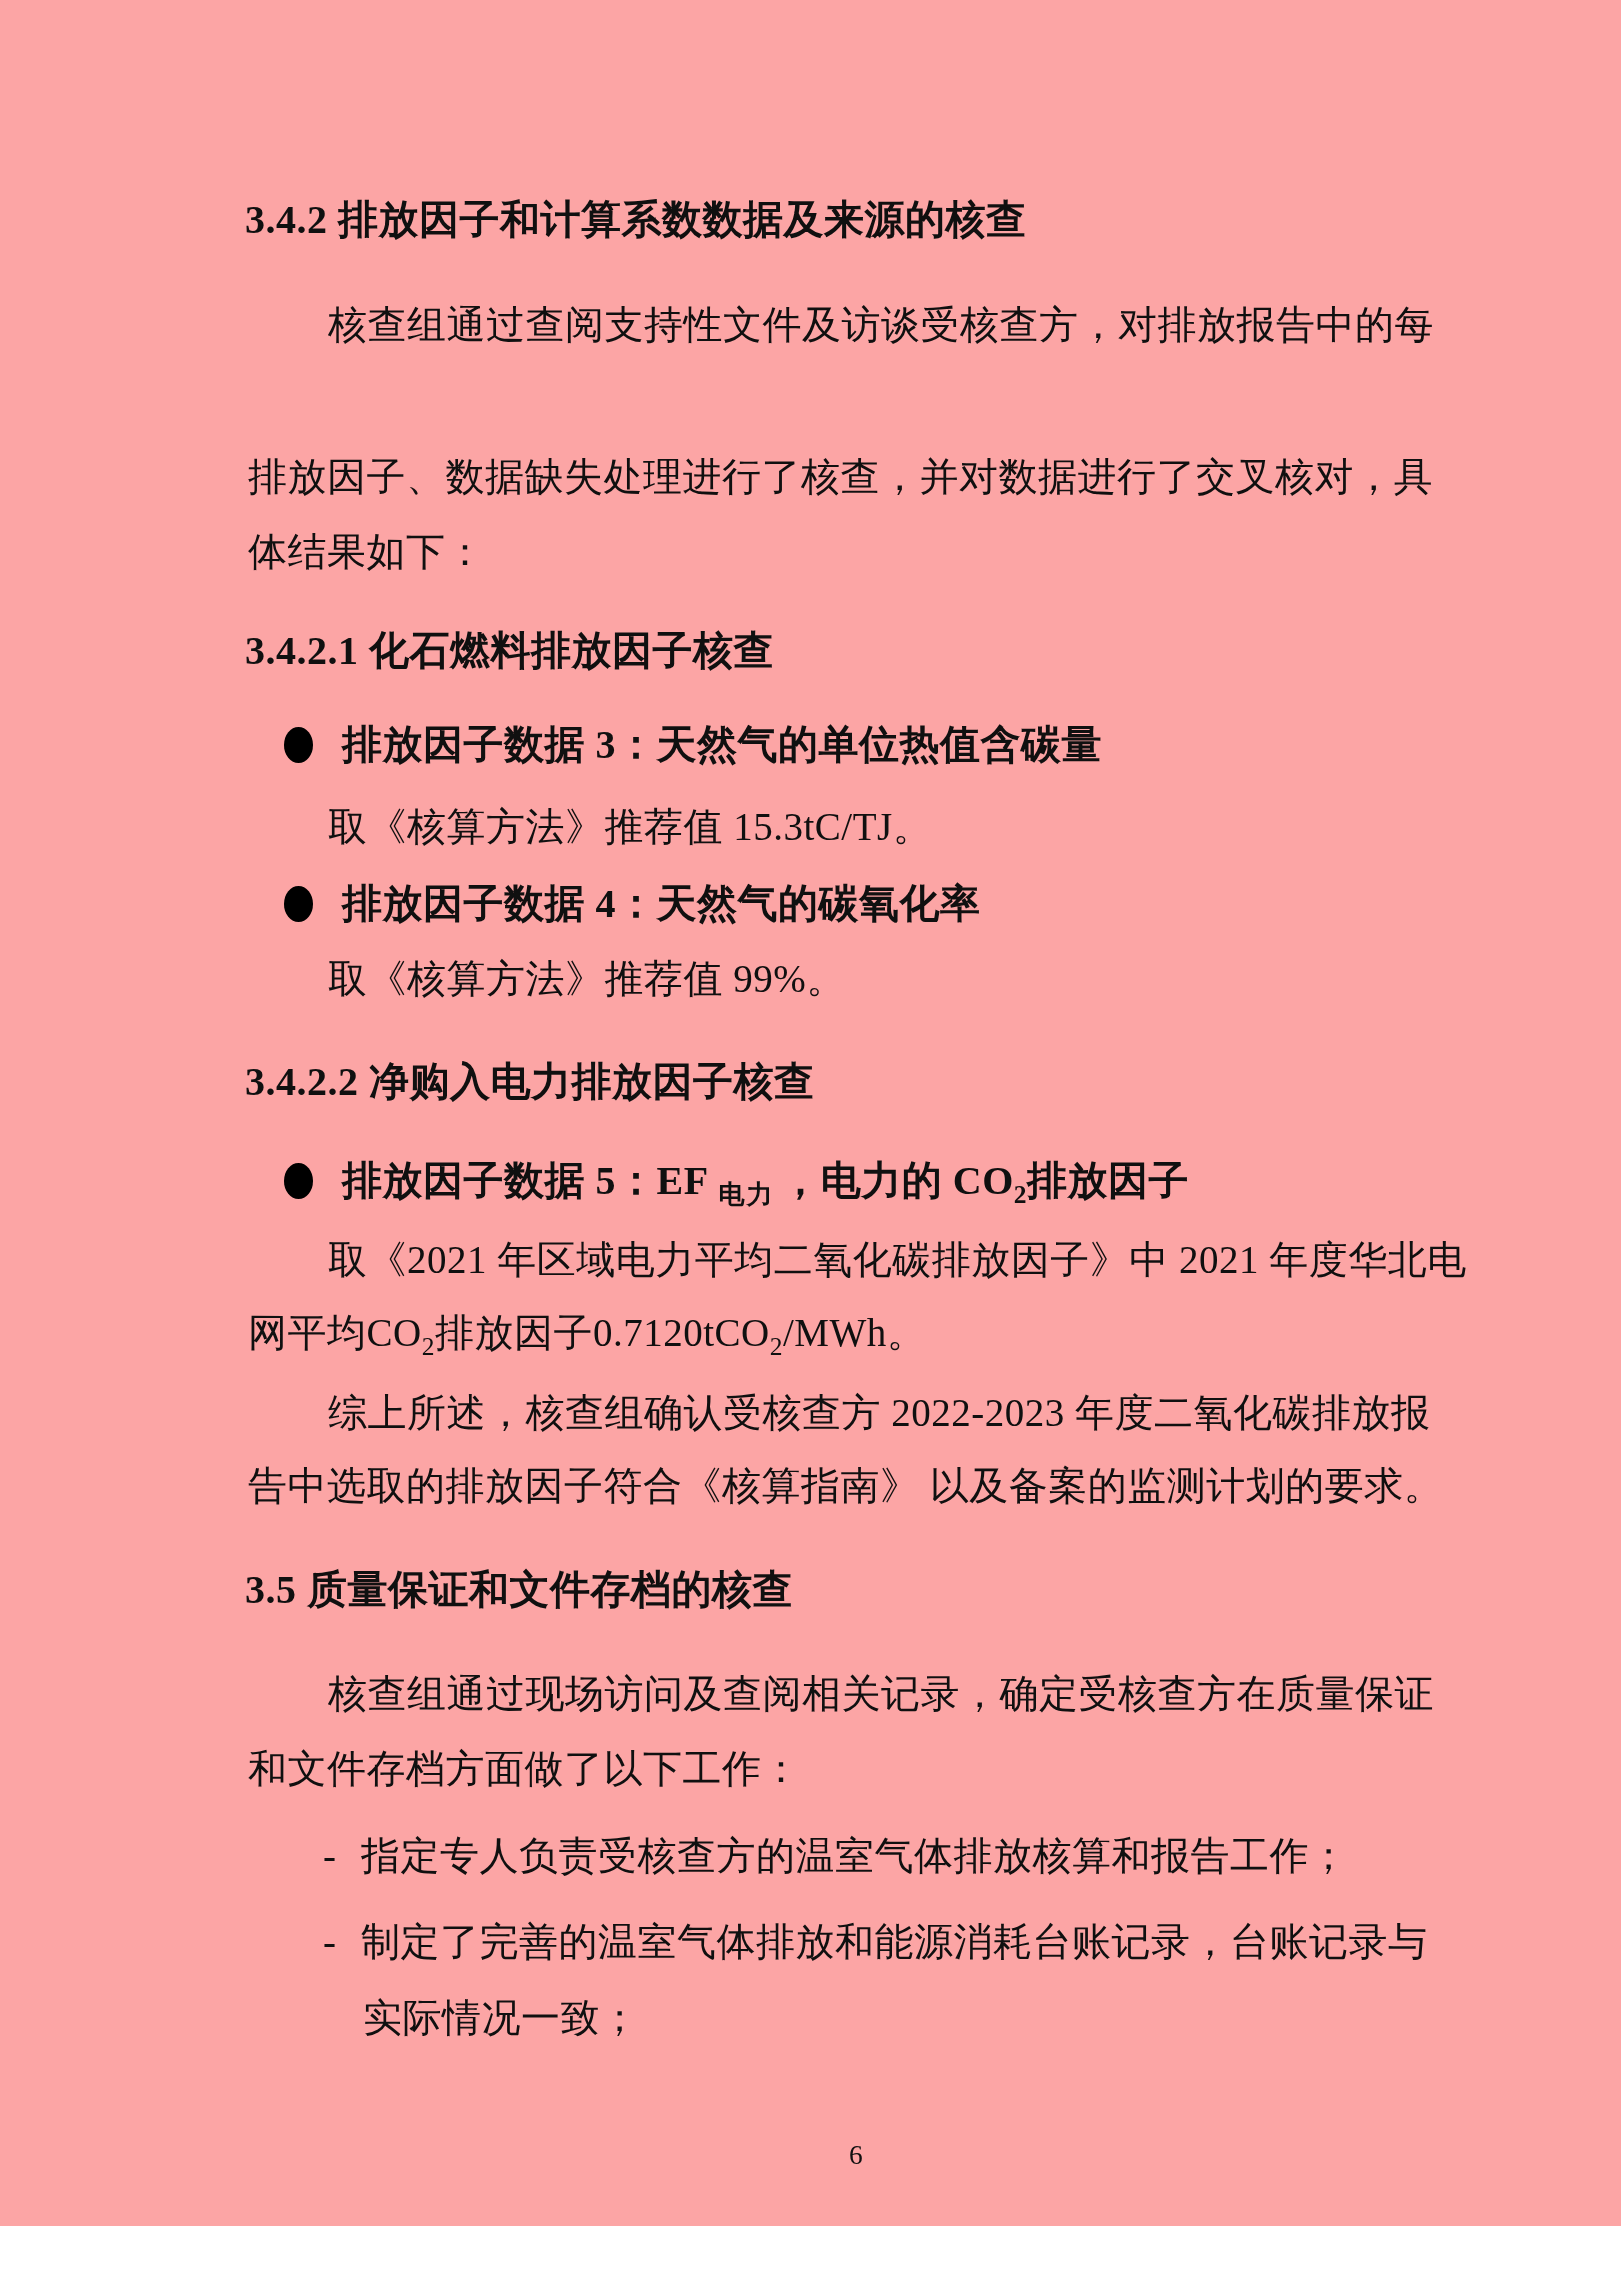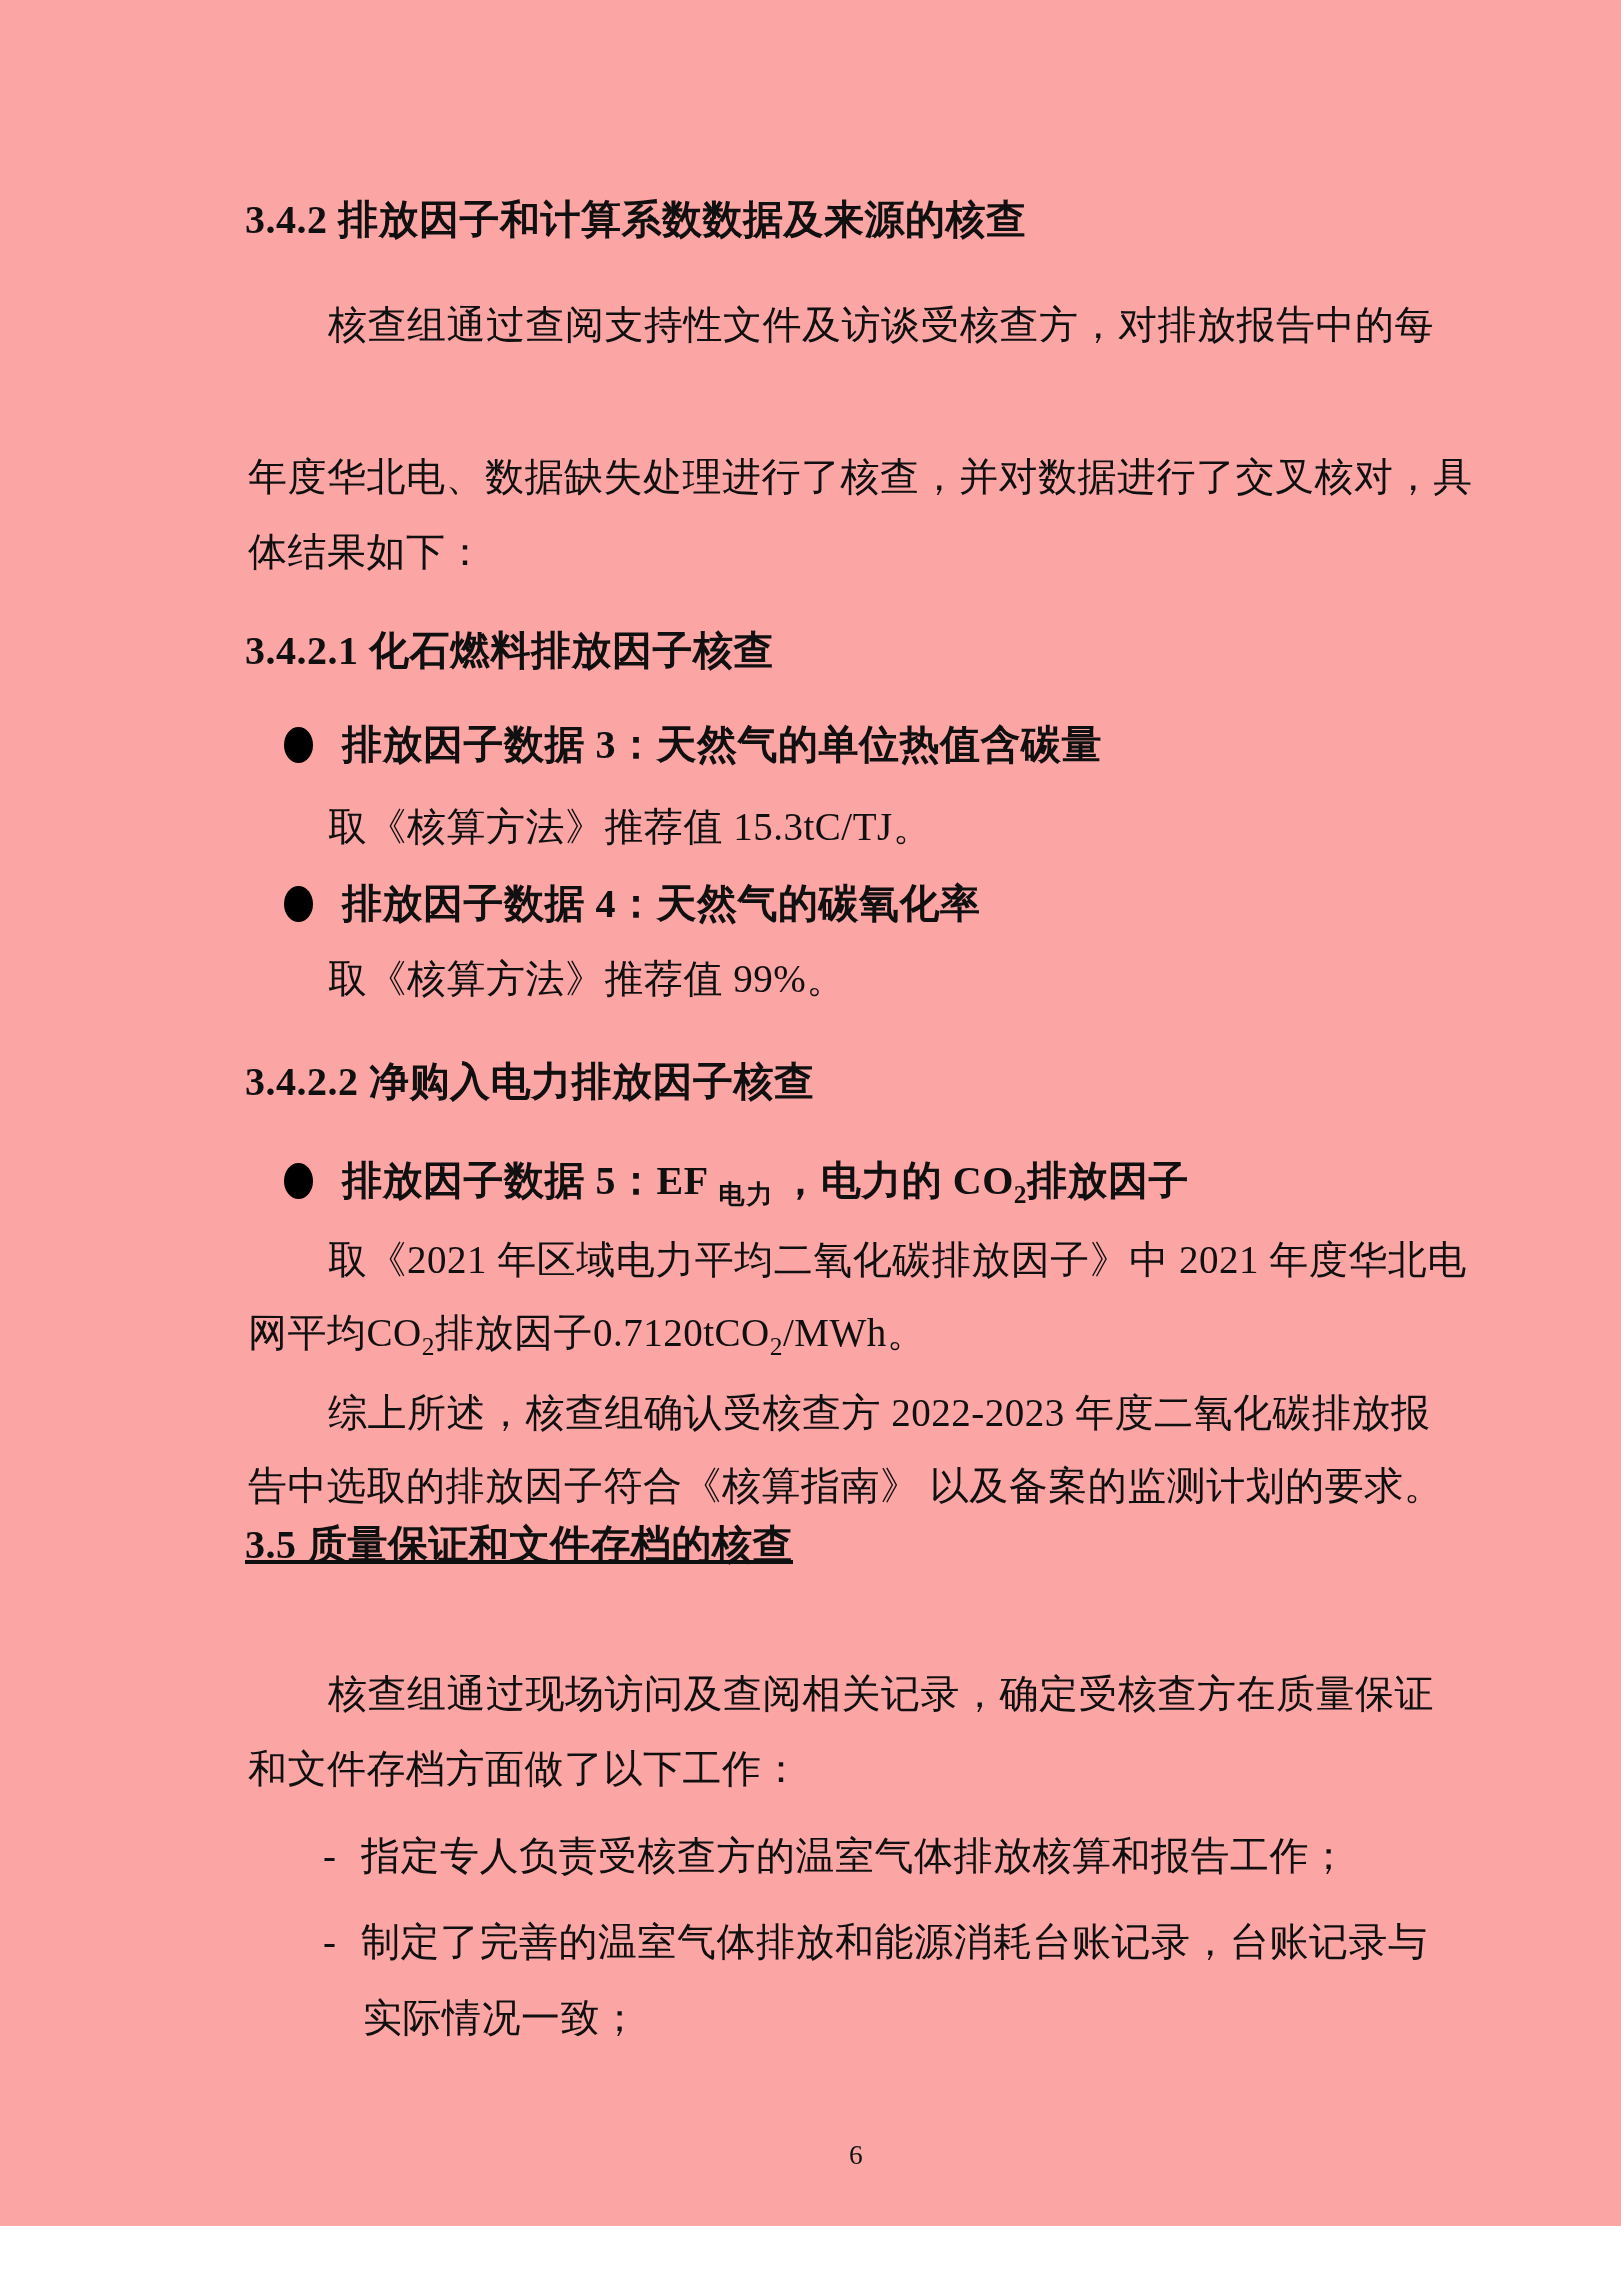--- a/index.html
+++ b/index.html
@@ -64,21 +64,21 @@
   }
 </style>
 </head>
 <body>
 
 <div class="page">
 
   <div class="t h" style="left:245px; top:197px;">3.4.2 排放因子和计算系数数据及来源的核查</div>
 
   <div class="t" style="left:328px; top:303px;">核查组通过查阅支持性文件及访谈受核查方，对排放报告中的每</div>
-  <div class="t" style="left:248px; top:455px;">年度华北电、数据缺失处理进行了核查，并对数据进行了交叉核对，具</div>
+  <div class="t" style="left:248px; top:455px;">排放因子、数据缺失处理进行了核查，并对数据进行了交叉核对，具</div>
   <div class="t" style="left:248px; top:530px;">体结果如下：</div>
 
   <div class="t h" style="left:245px; top:628px;">3.4.2.1 化石燃料排放因子核查</div>
 
   <div class="t h" style="left:284px; top:722px;">
     <span class="dot"></span><span class="bl">排放因子数据 3：天然气的单位热值含碳量</span>
   </div>
   <div class="t" style="left:328px; top:805px;">取《核算方法》推荐值 15.3tC/TJ。</div>
 
   <div class="t h" style="left:284px; top:881px;">
@@ -92,21 +92,21 @@
     <span class="dot"></span><span class="bl"><span>排放因子数据 5：EF</span><span class="sub subcjk">电力</span><span>，电力的 CO</span><span class="sub">2</span><span>排放因子</span></span>
   </div>
 
   <div class="t" style="left:328px; top:1238px;">取《2021 年区域电力平均二氧化碳排放因子》中 2021 年度华北电</div>
   <div class="t" style="left:248px; top:1311px;"><span>网平均CO</span><span class="sub">2</span><span>排放因子0.7120tCO</span><span class="sub">2</span><span>/MWh。</span>
   </div>
 
   <div class="t" style="left:328px; top:1391px;">综上所述，核查组确认受核查方 2022-2023 年度二氧化碳排放报</div>
   <div class="t" style="left:248px; top:1464px;">告中选取的排放因子符合《核算指南》 以及备案的监测计划的要求。</div>
 
-  <div class="t h" style="left:245px; top:1522px;text-decoration:underline;">3.5 质量保证和文件存档的核查</div>
+  <div class="t h" style="left:245px; top:1567px;">3.5 质量保证和文件存档的核查</div>
 
   <div class="t" style="left:328px; top:1672px;">核查组通过现场访问及查阅相关记录，确定受核查方在质量保证</div>
   <div class="t" style="left:248px; top:1747px;">和文件存档方面做了以下工作：</div>
 
   <div class="dash-marker" style="left:323px; top:1834px;">-</div>
   <div class="t" style="left:361px; top:1834px;">指定专人负责受核查方的温室气体排放核算和报告工作；</div>
 
   <div class="dash-marker" style="left:323px; top:1920px;">-</div>
   <div class="t" style="left:361px; top:1920px;">制定了完善的温室气体排放和能源消耗台账记录，台账记录与</div>
   <div class="t" style="left:363px; top:1996px;">实际情况一致；</div>

